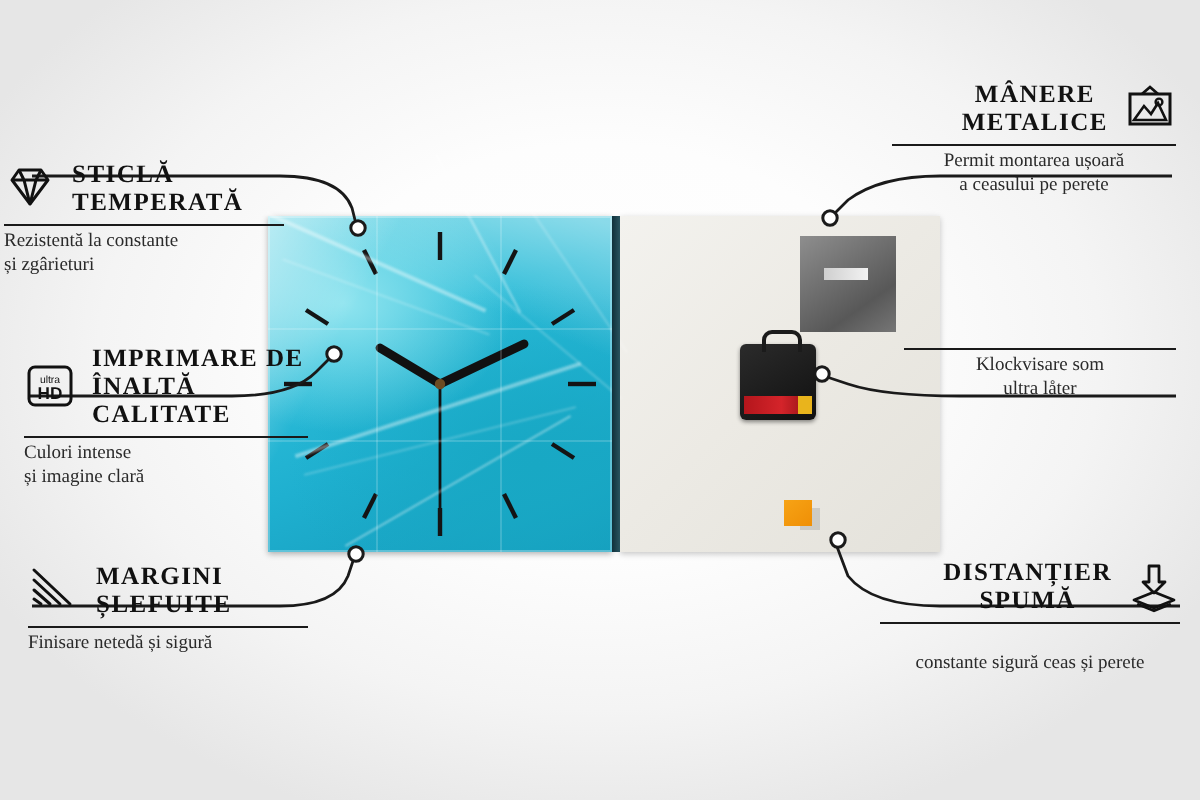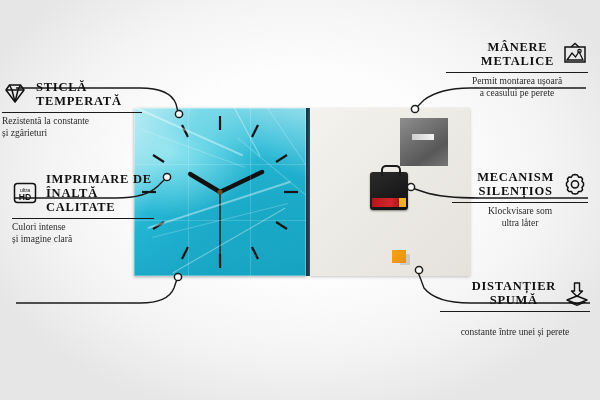--- a/index.html
+++ b/index.html
@@ -212,20 +212,42 @@
         <span>ÎNALTĂ CALITATE</span>
       </span>
     </div>
     <div class="rule"></div>
     <div class="desc">
       <span>Culori intense</span><br>
       <span>și imagine clară</span>
     </div>
   </div>
 
+  <div class="callout left" id="co-edges">
+    <div class="head">
+      <span class="ico">
+        <svg width="26" height="22" viewBox="0 0 26 22">
+          <g stroke="#111" stroke-width="1.5" stroke-linecap="round">
+            <line x1="3" y1="2" x2="21" y2="19"></line>
+            <line x1="3" y1="7" x2="16" y2="19"></line>
+            <line x1="3" y1="12" x2="11" y2="19"></line>
+            <line x1="3" y1="16.5" x2="6.5" y2="19"></line>
+          </g>
+        </svg>
+      </span>
+      <span class="ttl">
+        <span>MARGINI</span><br>
+        <span>ȘLEFUITE</span>
+      </span>
+    </div>
+    <div class="rule"></div>
+    <div class="desc">
+      <span>Finisare netedă și sigură</span>
+    </div>
+  </div>
 
   <div class="callout right" id="co-handles">
     <div class="head">
       <span class="ttl">
         <span>MÂNERE</span><br>
         <span>METALICE</span>
       </span>
       <span class="ico">
         <svg width="26" height="24" viewBox="0 0 26 24">
           <path d="M9,5 L13,1.5 L17,5" fill="none" stroke="#111" stroke-width="1.4"></path>
@@ -236,35 +258,20 @@
       </span>
     </div>
     <div class="rule"></div>
     <div class="desc">
       <span>Permit montarea ușoară</span><br>
       <span>a ceasului pe perete</span>
     </div>
   </div>
 
   <div class="callout right" id="co-mech">
-    <div class="head">
-      <span class="ttl">
-        <span>MECANISM</span><br>
-        <span>SILENȚIOS</span>
-      </span>
-      <span class="ico">
-        <svg width="26" height="25" viewBox="0 0 26 25">
-          <path d="M13,2.5 L15.4,3 L16.6,5.2 L19,5 L20.6,6.9 L19.9,9.2 L21.5,11
-                   L21.5,13.6 L19.9,15.4 L20.6,17.7 L19,19.6 L16.6,19.4 L15.4,21.6
-                   L13,22.1 L10.6,21.6 L9.4,19.4 L7,19.6 L5.4,17.7 L6.1,15.4 L4.5,13.6
-                   L4.5,11 L6.1,9.2 L5.4,6.9 L7,5 L9.4,5.2 L10.6,3 Z" fill="none" stroke="#111" stroke-width="1.5" stroke-linejoin="round"></path>
-          <circle cx="13" cy="12.3" r="3.6" fill="none" stroke="#111" stroke-width="1.5"></circle>
-        </svg>
-      </span>
-    </div>
     <div class="rule"></div>
     <div class="desc">
       <span>Klockvisare som</span><br>
       <span>ultra låter</span>
     </div>
   </div>
 
   <div class="callout right" id="co-spacer">
     <div class="head">
       <span class="ttl">
@@ -275,17 +282,17 @@
         <svg width="26" height="26" viewBox="0 0 26 26">
           <path d="M10.5,2 L15.5,2 L15.5,10 L18.5,10 L13,15.5 L7.5,10 L10.5,10 Z" fill="none" stroke="#111" stroke-width="1.4" stroke-linejoin="round"></path>
           <path d="M13,15 L23,19 L13,23 L3,19 Z" fill="none" stroke="#111" stroke-width="1.4" stroke-linejoin="round"></path>
           <path d="M4.6,21 L13,24.4 L21.4,21" fill="none" stroke="#111" stroke-width="1.3"></path>
         </svg>
       </span>
     </div>
     <div class="rule"></div>
     <div class="desc">
       <br>
-      <span>constante între unei și perete</span>
+      <span>constante sigură ceas și perete</span>
     </div>
   </div>
 
 </div>
 
 </body></html>

